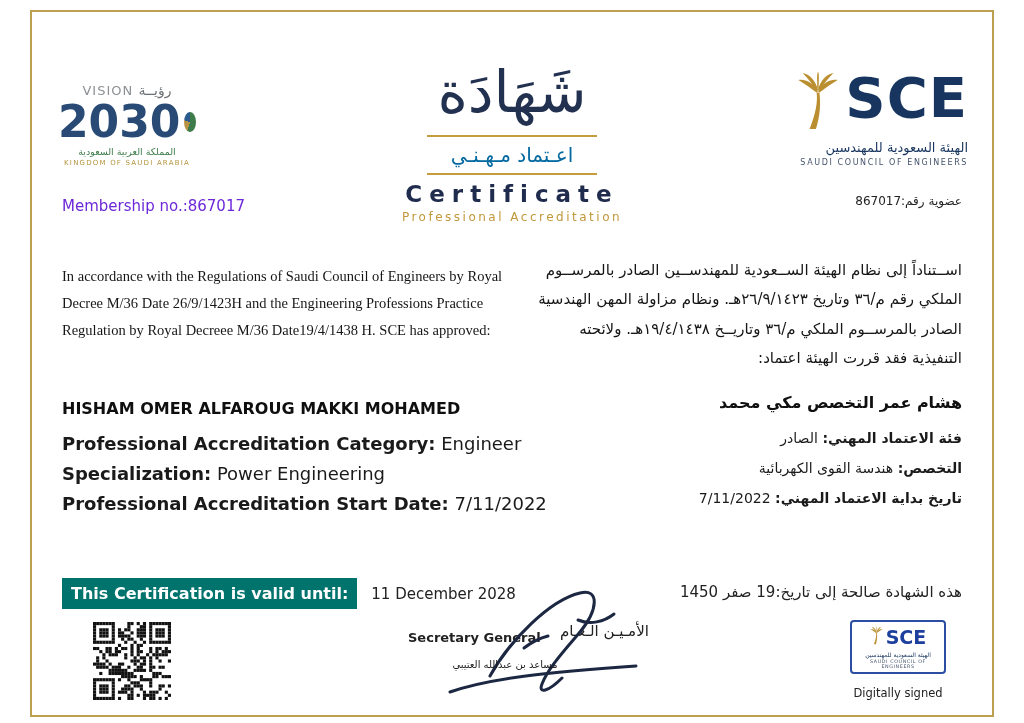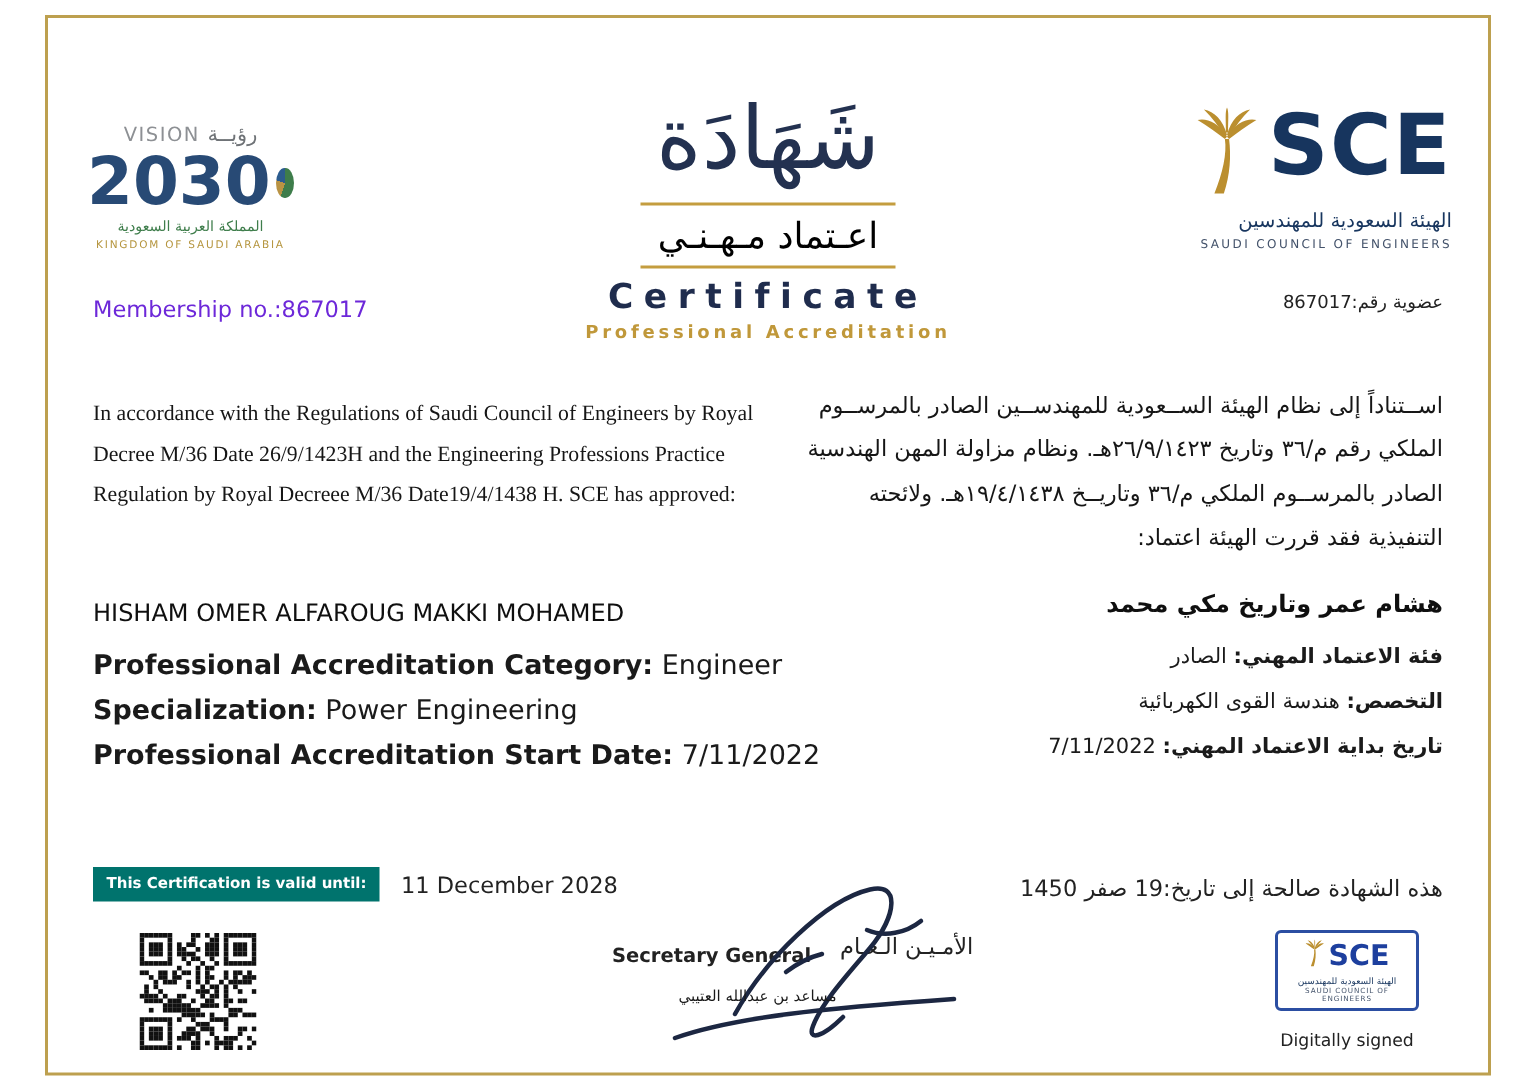--- a/index.html
+++ b/index.html
@@ -19,23 +19,23 @@
   .vision-year { font-size:44px; font-weight:bold; color:#284a75; line-height:1.05; display:flex; align-items:center; justify-content:flex-start; gap:4px; }
   .vision-mark { width:20px; height:20px; border-radius:50%;
     background:conic-gradient(#3e7d4b 0 55%, #b99344 55% 80%, #2c5c8f 80% 100%); display:inline-block; }
   .vision-country-ar { font-size:9.5px; color:#3e7d4b; margin-top:2px; }
   .vision-country-en { font-size:7px; color:#b5953e; letter-spacing:1.2px; margin-top:1px; }
 
   
   .center-head { position:absolute; left:50%; top:56px; transform:translateX(-50%); width:280px; text-align:center; }
   .callig { font-size:58px; color:#233150; line-height:1.25; direction:rtl; }
   .gold-rule { height:2px; width:170px; background:#c49d3f; margin:6px auto; }
-  .acc-ar { font-size:24px; color:#000000; direction:rtl; margin-top:2px; }
+  .acc-ar { font-size:20px; color:#0369a1; direction:rtl; margin-top:2px; }
   .cert-en { font-size:23px; font-weight:bold; letter-spacing:7px; color:#1f2c4d; margin-top:6px; }
-  .acc-en { font-size:12px; font-weight:bold; letter-spacing:2.5px; color:#c0983a; margin-top:3px; }
+  .acc-en { font-size:12px; font-weight:normal; letter-spacing:2.5px; color:#c0983a; margin-top:3px; }
 
   
   .sce { position:absolute; right:56px; top:70px; width:175px; text-align:right; }
   .sce-top { display:flex; align-items:flex-start; justify-content:flex-end; gap:6px; }
   .sce-acronym { font-size:56px; font-weight:bold; color:#17355e; letter-spacing:1px; line-height:1.0; }
   .sce-ar { font-size:13px; color:#17355e; direction:rtl; margin-top:4px; }
   .sce-en { font-size:8px; color:#44536b; letter-spacing:1.6px; margin-top:3px; }
 
   
   .membership-en { position:absolute; left:62px; top:197px; font-size:15px; color:#6d28d9; }
@@ -45,31 +45,31 @@
   .intro-en {
     position:absolute; left:62px; top:263px; width:444px;
     font-family:"Liberation Serif", serif; font-size:14.5px; line-height:1.85; color:#161616;
   }
   .intro-ar {
     position:absolute; right:62px; top:256px; width:432px;
     font-size:15px; line-height:1.95; color:#161616; direction:rtl; text-align:right;
   }
 
   
-  .name-en { position:absolute; left:62px; top:399px; font-weight:normal; font-size:16px; color:#0f0f0f; }
+  .name-en { position:absolute; left:62px; top:399px; font-weight:bold; font-size:16px; color:#0f0f0f; }
   .name-ar { position:absolute; right:62px; top:393px; font-weight:bold; font-size:16px; color:#0f0f0f; direction:rtl; }
   .row-en { position:absolute; left:62px; font-size:18px; color:#1a1a1a; }
   .row-ar { position:absolute; right:62px; font-size:14px; color:#1a1a1a; direction:rtl; }
   .row-en .lbl, .row-ar .lbl { font-weight:bold; }
   .r1en { top:433px; } .r2en { top:463px; } .r3en { top:493px; }
   .r1ar { top:430px; } .r2ar { top:460px; } .r3ar { top:490px; }
 
   
   .valid-row { position:absolute; left:62px; top:578px; display:flex; align-items:center; }
-  .valid-badge { background:#00736d; color:#ffffff; font-weight:bold; font-size:10px; padding:6px 9px; }
+  .valid-badge { background:#00736d; color:#ffffff; font-weight:bold; font-size:16px; padding:6px 9px; }
   .valid-date { margin-left:14px; font-size:15px; color:#222; }
   .valid-ar { position:absolute; right:62px; top:583px; font-size:15px; color:#222; direction:rtl; }
 
   
   .qr { position:absolute; left:93px; top:622px; width:78px; height:78px; }
   .sec-en { position:absolute; left:408px; top:630px; font-size:13px; font-weight:bold; color:#222; }
   .sec-ar { position:absolute; left:560px; top:622px; font-size:15px; color:#222; direction:rtl; }
   .signature-svg { position:absolute; left:428px; top:578px; width:230px; height:125px; }
   .sec-name { position:absolute; left:420px; top:659px; width:170px; text-align:center; font-size:10px; color:#1a1a1a; direction:rtl; }
 
@@ -129,21 +129,21 @@
     <div class="sce-en">SAUDI COUNCIL OF ENGINEERS</div>
   </div>
 
   <div class="membership-en">Membership no.:867017</div>
   <div class="membership-ar">عضوية رقم:867017</div>
 
   <div class="intro-en">In accordance with the Regulations of Saudi Council of Engineers by Royal Decree M/36 Date 26/9/1423H and the Engineering Professions Practice Regulation by Royal Decreee M/36 Date19/4/1438 H. SCE has approved:</div>
   <div class="intro-ar">اســتناداً إلى نظام الهيئة الســعودية للمهندســين الصادر بالمرســوم الملكي رقم م/٣٦ وتاريخ ٢٦/٩/١٤٢٣هـ. ونظام مزاولة المهن الهندسية الصادر بالمرســوم الملكي م/٣٦ وتاريــخ ١٩/٤/١٤٣٨هـ. ولائحته التنفيذية فقد قررت الهيئة اعتماد:</div>
 
   <div class="name-en">HISHAM OMER ALFAROUG MAKKI MOHAMED</div>
-  <div class="name-ar">هشام عمر وتاريخ مكي محمد</div>
+  <div class="name-ar">هشام عمر التخصص مكي محمد</div>
 
   <div class="row-en r1en">
     <span class="lbl">Professional Accreditation Category:</span><span class="val"> Engineer</span>
   </div>
   <div class="row-en r2en">
     <span class="lbl">Specialization:</span><span class="val"> Power Engineering</span>
   </div>
   <div class="row-en r3en">
     <span class="lbl">Professional Accreditation Start Date:</span><span class="val"> 7/11/2022</span>
   </div>

